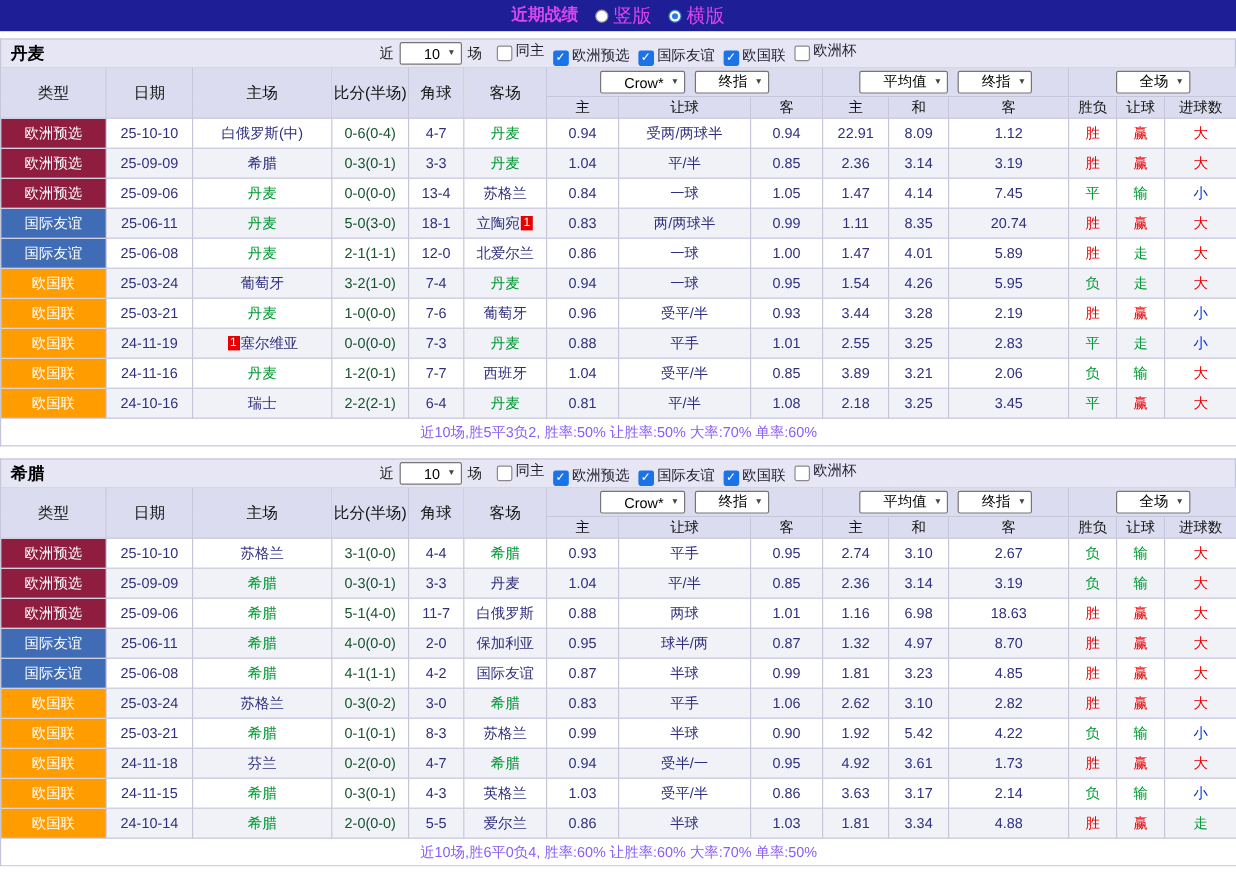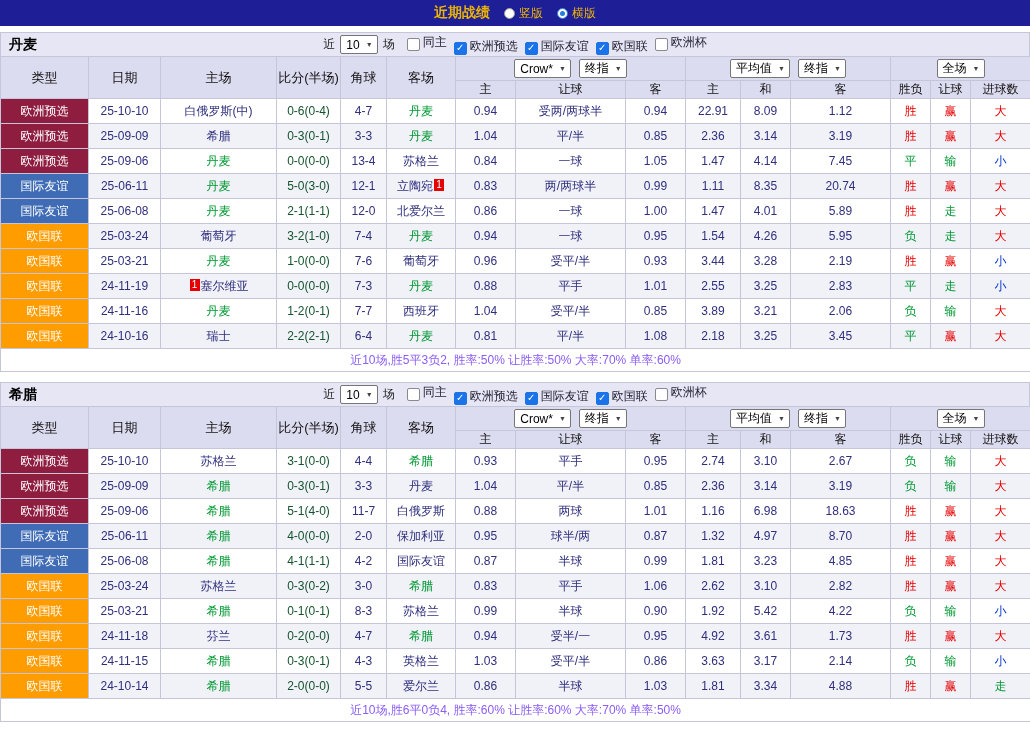--- a/index.html
+++ b/index.html
@@ -11,24 +11,24 @@
     color: #2f2f7d;
   }
   
   .topbar {
     height: 26px;
     background: #1e1e96;
     display: flex;
     align-items: center;
     justify-content: center;
     gap: 14px;
-    color: #eab308;
+    color: #d946ef;
   }
   .topbar .title { font-weight: bold; font-size: 14px; }
-  .radio-item { display: inline-flex; align-items: center; gap: 4px; font-size: 12px; cursor: pointer; }
+  .radio-item { display: inline-flex; align-items: center; gap: 4px; font-size: 16px; cursor: pointer; }
   .radio {
     width: 11px; height: 11px; border-radius: 50%;
     background: #fff; border: 1px solid #9a9a9a; position: relative; display: inline-block;
   }
   .radio.sel { border-color: #2a7ae2; }
   .radio.sel::after { content: ""; position: absolute; left: 2px; top: 2px; right: 2px; bottom: 2px; border-radius: 50%; background: #2a7ae2; }
 
   .section { margin-top: 6px; }
   .section + .section { margin-top: 10px; }
 
@@ -49,21 +49,21 @@
     width: 13px; height: 13px; border: 1px solid #8a8a8a; border-radius: 2px;
     background: #fff; display: inline-flex; align-items: center; justify-content: center;
     font-size: 10px; color: #fff; line-height: 1;
   }
   .chk.on { background: #1a73e8; border-color: #1a73e8; }
 
   
   .sel-box {
     display: inline-flex; align-items: center; justify-content: space-between;
     background: #fff; border: 1px solid #767676; border-radius: 2px;
-    height: 19px; padding: 0 4px 0 5px; gap: 6px; font-size: 12px; color: #000;
+    height: 19px; padding: 0 4px 0 19px; gap: 6px; font-size: 12px; color: #000;
     cursor: pointer; white-space: nowrap;
   }
   .sel-box .arr { font-size: 7px; color: #444; }
 
   
   table { width: 1030px; border-collapse: collapse; table-layout: fixed; }
   th, td {
     border: 1px solid #c6c6da;
     text-align: center;
     white-space: nowrap;
@@ -257,21 +257,21 @@
           <td class="odds">7.45</td>
           <td class="res c-green">平</td>
           <td class="res c-green">输</td>
           <td class="res c-blue">小</td>
         </tr>
         <tr class="alt">
           <td class="type fr">国际友谊</td>
           <td class="date">25-06-11</td>
           <td class="team focus">丹麦</td>
           <td class="score">5-0(3-0)</td>
-          <td class="corner">12-1</td>
+          <td class="corner">18-1</td>
           <td class="team">立陶宛<span class="card">1</span></td>
           <td class="odds">0.83</td>
           <td class="line">两/两球半</td>
           <td class="odds">0.99</td>
           <td class="odds">1.11</td>
           <td class="odds">8.35</td>
           <td class="odds">20.74</td>
           <td class="res c-red">胜</td>
           <td class="res c-red">赢</td>
           <td class="res c-red">大</td>

